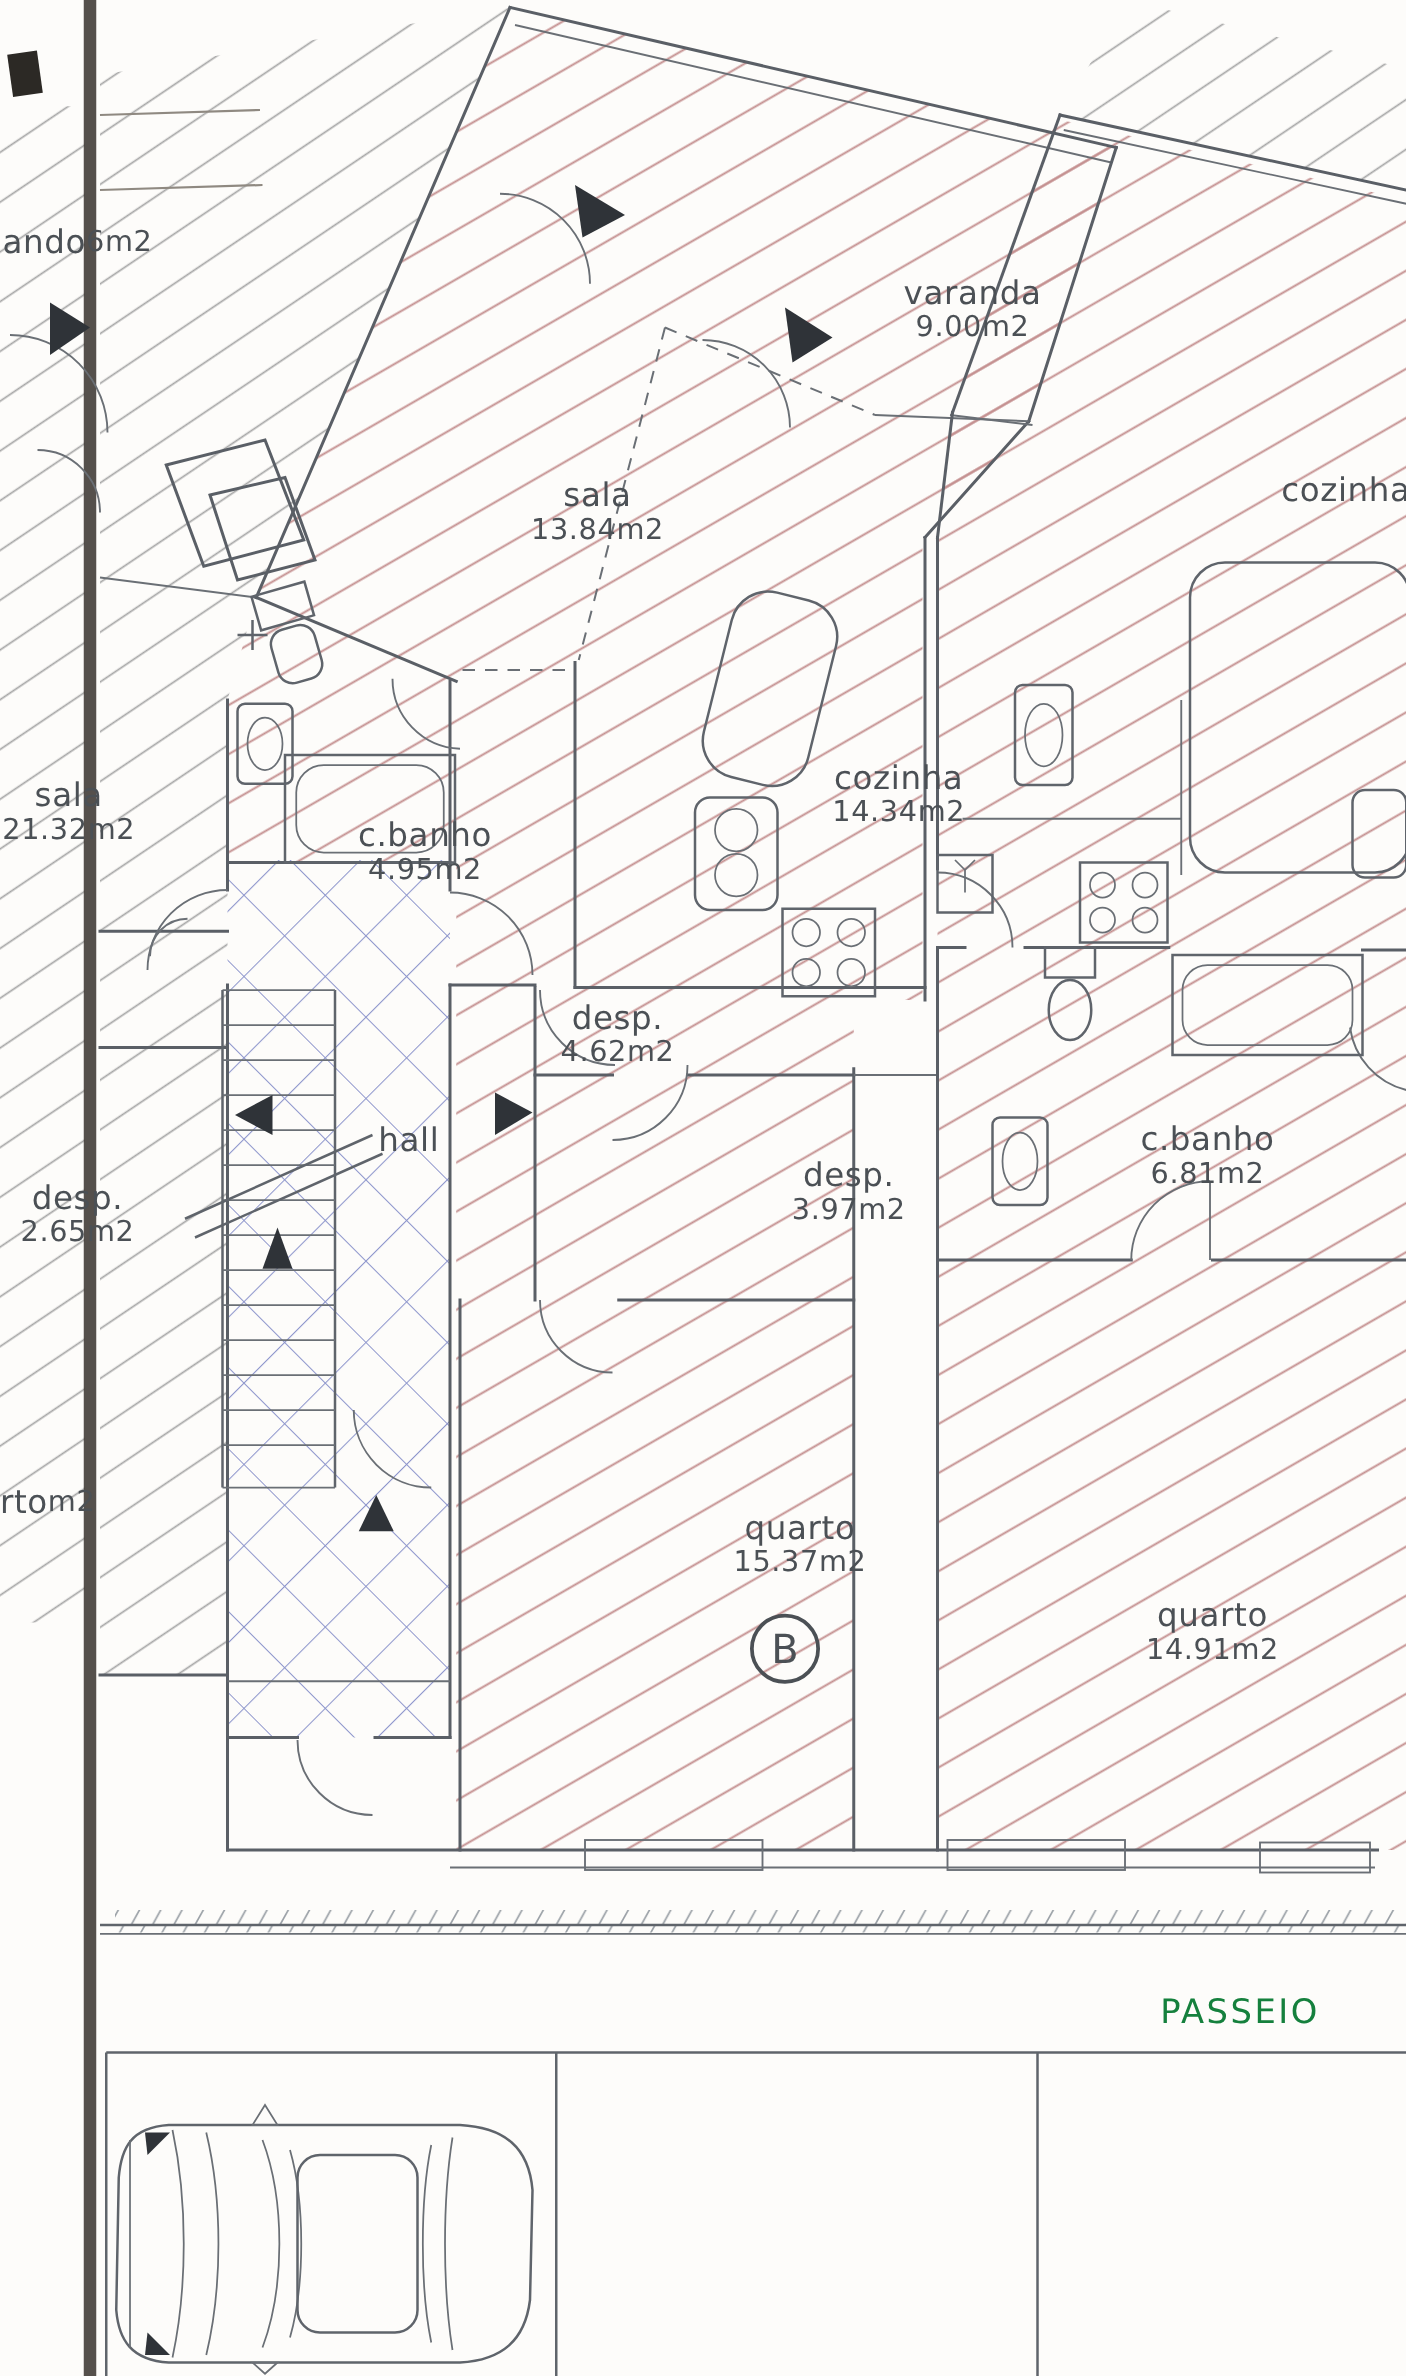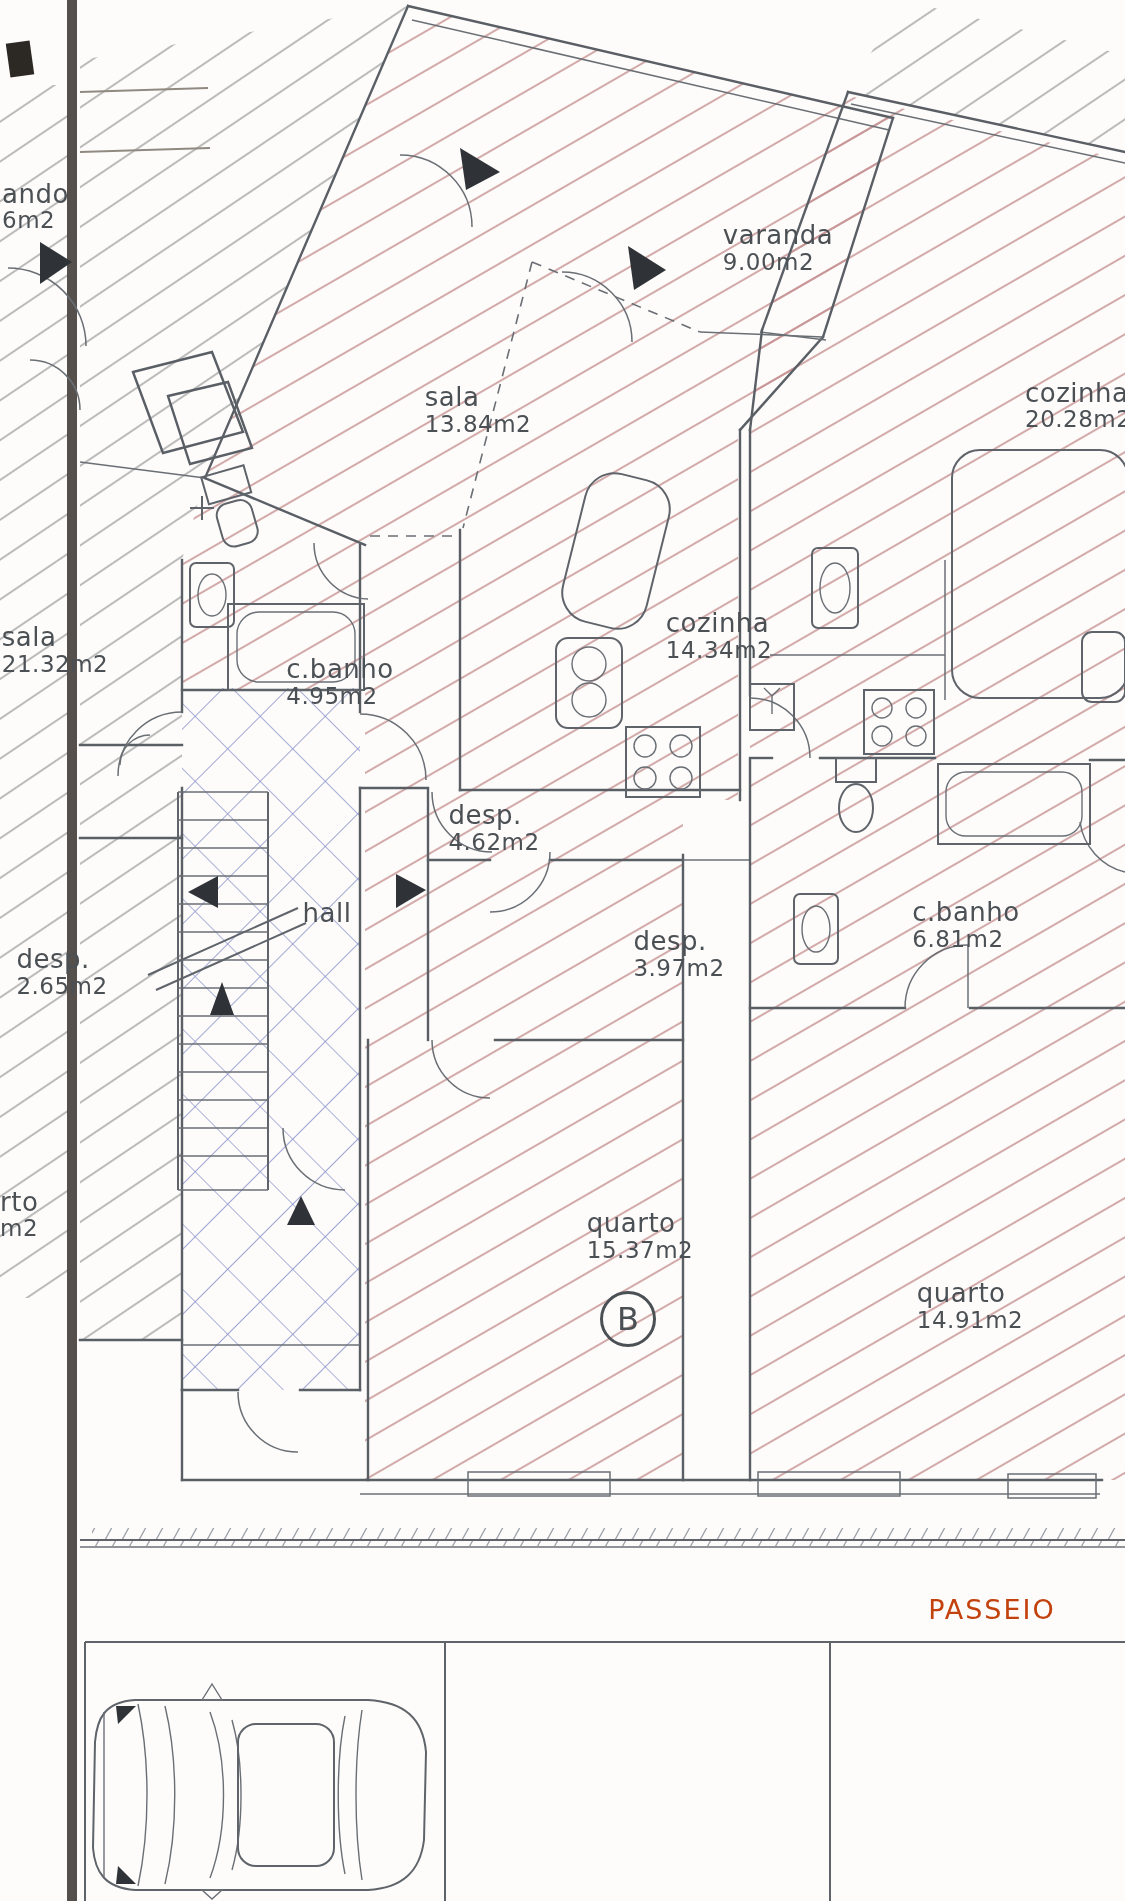--- a/index.html
+++ b/index.html
@@ -8,29 +8,29 @@
   #plan-svg{position:absolute;left:0;top:0;width:1125px;height:1901px;}
   .w  {stroke:#5a5f66;stroke-width:2.4;fill:none;stroke-linecap:square;}
   .w1 {stroke:#6a6f75;stroke-width:1.5;fill:none;}
   .wt {stroke:#8f8981;stroke-width:1.8;fill:none;}
   .fx {stroke:#5f646b;stroke-width:2;fill:none;}
   .fxt{stroke:#6a6f75;stroke-width:1.4;fill:none;}
   .arc{stroke:#6a6f75;stroke-width:1.5;fill:none;}
   .dash{stroke:#6a6f75;stroke-width:1.6;fill:none;stroke-dasharray:10 8;}
   .tri{fill:#2f3338;stroke:none;}
   .lbl{position:absolute;transform:translateX(-50%);display:flex;flex-direction:column;
-       align-items:flex-start;white-space:nowrap;line-height:27px;letter-spacing:.5px;}
-  .lbl-left{position:absolute;display:flex;flex-direction:column;align-items:flex-start;
+       align-items:center;white-space:nowrap;line-height:27px;letter-spacing:.5px;}
+  .lbl-left{position:absolute;display:flex;flex-direction:row;align-items:flex-start;
        white-space:nowrap;line-height:26px;letter-spacing:.5px;}
   .nm{font-size:26px;}
   .ar{font-size:23px;}
   #unit-badge{position:absolute;left:600px;top:1291px;width:50px;height:50px;border:3px solid #4b5055;
        border-radius:50%;display:flex;align-items:center;justify-content:center;font-size:32px;}
   #passeio{position:absolute;left:992px;top:1594px;transform:translateX(-50%);
-       font-size:27px;letter-spacing:2px;color:#c2410c;}
+       font-size:27px;letter-spacing:2px;color:#15803d;}
 </style>
 </head>
 <body>
 
 <div id="page">
 
 <svg id="plan-svg" viewBox="0 0 1125 1901" xmlns="http://www.w3.org/2000/svg">
   <defs>
     <pattern id="pr" width="220" height="34" patternUnits="userSpaceOnUse" patternTransform="rotate(-30)">
       <line x1="0" y1="2" x2="220" y2="2" stroke="#c48f8f" stroke-width="1.6"></line>

